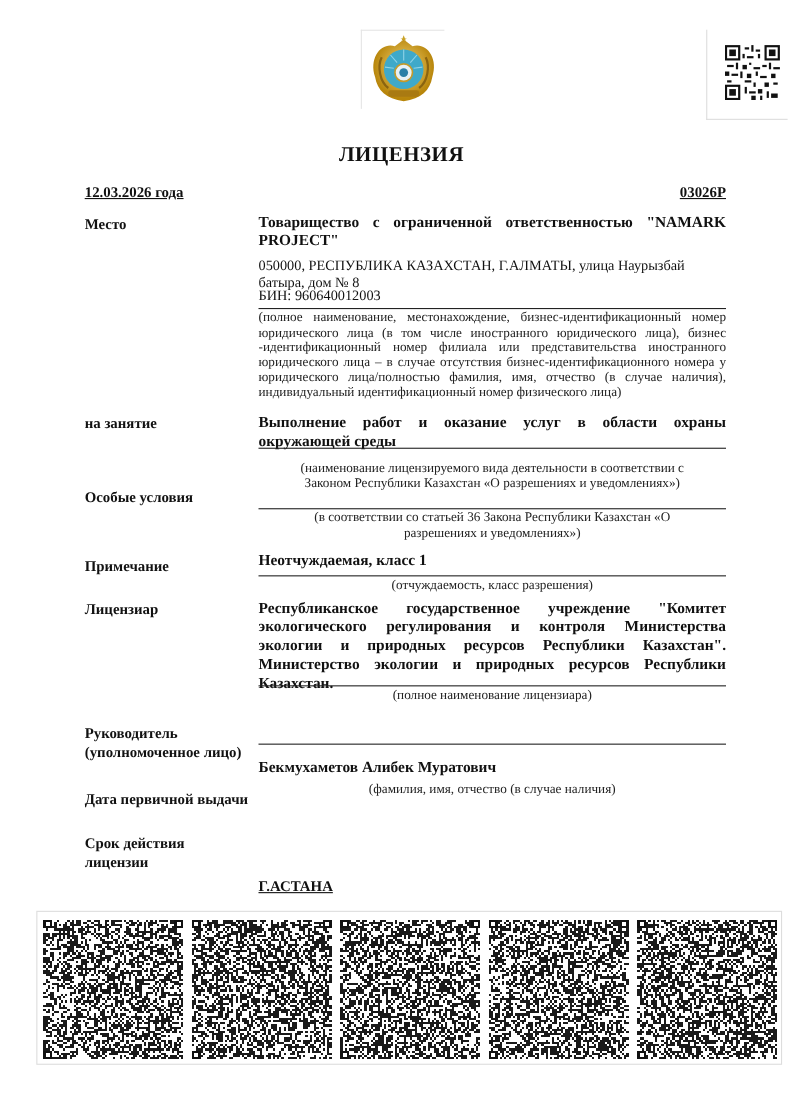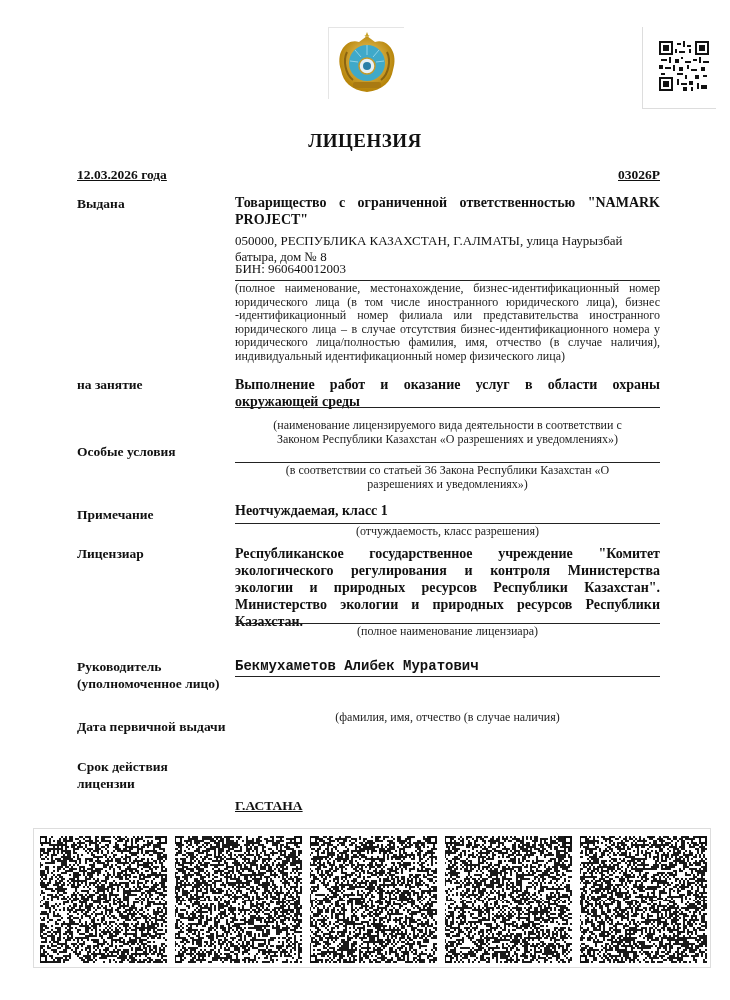--- a/index.html
+++ b/index.html
@@ -111,21 +111,21 @@
     <rect x="20" y="52" width="28" height="6" rx="2" fill="#a97a12"></rect>
     <polygon points="34,2 36,7 31,5 37,5 32,7" fill="#c9a227"></polygon>
   </svg>
 </div>
 
 <div class="title">ЛИЦЕНЗИЯ</div>
 
 <div class="date">12.03.2026 года</div>
 <div class="lic-num">03026Р</div>
 
-<div class="label" style="top:195px;">Выдана</div>
+<div class="label" style="top:195px;">Место</div>
 <div class="value bold justify" style="top:194px;">Товарищество с ограниченной ответственностью "NAMARK PROJECT"</div>
 <div class="value addr" style="top:233px;">050000, РЕСПУБЛИКА КАЗАХСТАН, Г.АЛМАТЫ, улица Наурызбай батыра, дом № 8</div>
 <div class="value addr" style="top:261px;">БИН: 960640012003</div>
 <div class="hr" style="top:280px;"></div>
 <div class="hint justify" style="top:282px;">(полное наименование, местонахождение, бизнес-идентификационный номер юридического лица (в том числе иностранного юридического лица), бизнес -идентификационный номер филиала или представительства иностранного юридического лица – в случае отсутствия бизнес-идентификационного номера у юридического лица/полностью фамилия, имя, отчество (в случае наличия), индивидуальный идентификационный номер физического лица)</div>
 
 <div class="label" style="top:376px;">на занятие</div>
 <div class="value bold justify" style="top:376px;">Выполнение работ и оказание услуг в области охраны окружающей среды</div>
 <div class="hr" style="top:407px;"></div>
 <div class="hint" style="top:409px;padding:10px 20px;">(наименование лицензируемого вида деятельности в соответствии с Законом Республики Казахстан «О разрешениях и уведомлениях»)</div>
@@ -142,21 +142,21 @@
 
 <div class="label" style="top:545px;">Лицензиар</div>
 <div class="value bold justify" style="top:545px;">Республиканское государственное учреждение "Комитет экологического регулирования и контроля Министерства экологии и природных ресурсов Республики Казахстан". Министерство экологии и природных ресурсов Республики Казахстан.</div>
 <div class="hr" style="top:623px;"></div>
 <div class="hint" style="top:625px;">(полное наименование лицензиара)</div>
 
 <div class="label" style="top:658px;">
   <div>Руководитель</div>
   <div>(уполномоченное лицо)</div>
 </div>
-<div class="value bold" style="top:658px;font-family:Liberation Mono, monospace;">Бекмухаметов Алибек Муратович</div>
+<div class="value bold" style="top:690px;">Бекмухаметов Алибек Муратович</div>
 <div class="hr" style="top:676px;"></div>
 <div class="hint" style="top:678px;margin-top:33px;">(фамилия, имя, отчество (в случае наличия)</div>
 
 <div class="label" style="top:718px;">Дата первичной выдачи</div>
 <div class="value bold" style="top:718px;"></div>
 
 <div class="label" style="top:758px;">
   <div>Срок действия</div>
   <div>лицензии</div>
 </div>

